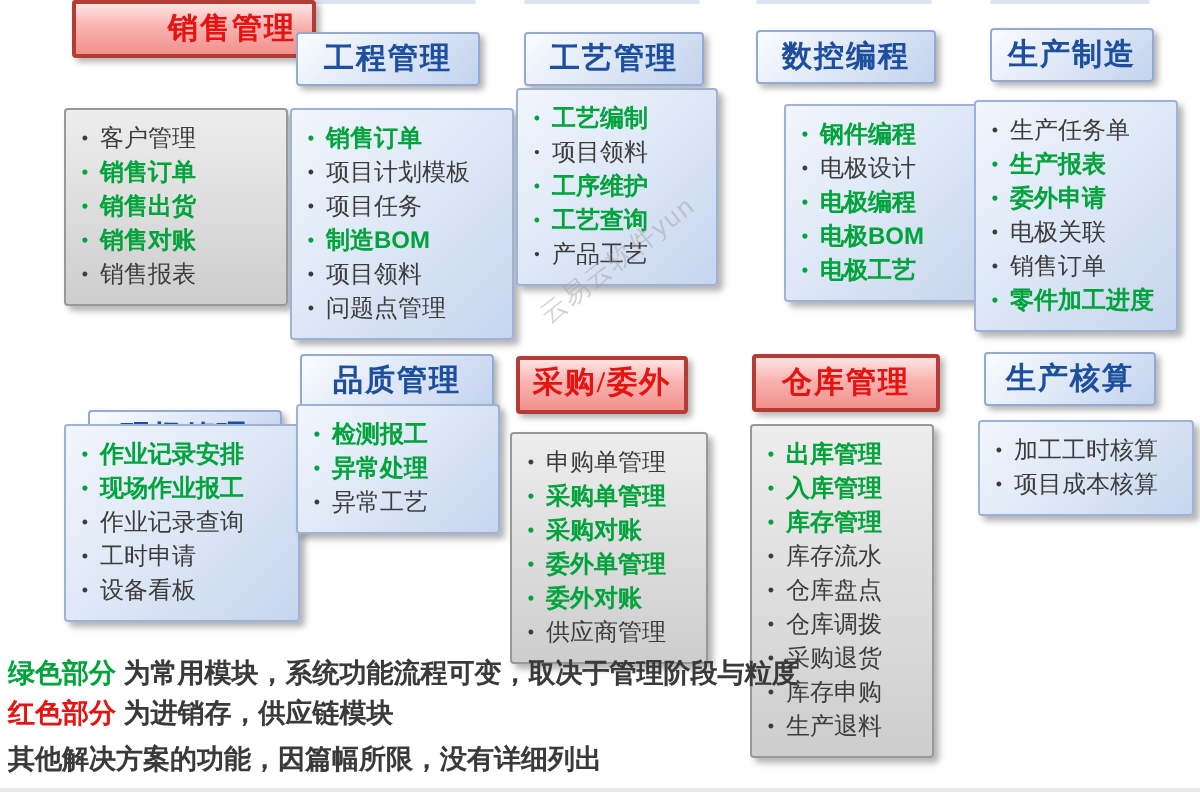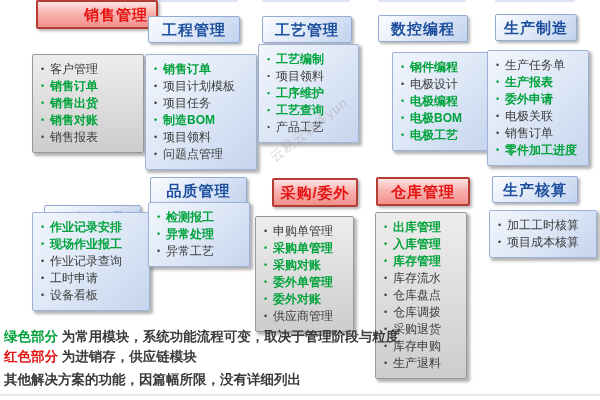--- a/index.html
+++ b/index.html
@@ -115,21 +115,21 @@
         <div class="item"><span class="bullet">•</span><span>作业记录查询</span></div>
         <div class="item"><span class="bullet">•</span><span>工时申请</span></div>
         <div class="item"><span class="bullet">•</span><span>设备看板</span></div>
       </div>
       <div class="hdr blue" style="left: 150px; top: 177px; width: 95px;">品质管理</div>
       <div class="list blue" style="left: 148px; top: 202px; width: 96px;">
         <div class="item hl"><span class="bullet">•</span><span>检测报工</span></div>
         <div class="item hl"><span class="bullet">•</span><span>异常处理</span></div>
         <div class="item"><span class="bullet">•</span><span>异常工艺</span></div>
       </div>
-      <div class="hdr red" style="left: 272px; top: 178px; width: 82px;">采购/委外</div>
+      <div class="hdr red" style="left: 258px; top: 178px; width: 82px; font-family: Liberation Serif, serif;">采购/委外</div>
       <div class="list gray" style="left: 255px; top: 216px; width: 93px;">
         <div class="item"><span class="bullet">•</span><span>申购单管理</span></div>
         <div class="item hl"><span class="bullet">•</span><span>采购单管理</span></div>
         <div class="item hl"><span class="bullet">•</span><span>采购对账</span></div>
         <div class="item hl"><span class="bullet">•</span><span>委外单管理</span></div>
         <div class="item hl"><span class="bullet">•</span><span>委外对账</span></div>
         <div class="item"><span class="bullet">•</span><span>供应商管理</span></div>
       </div>
       <div class="hdr red" style="left: 376px; top: 177px; width: 90px;">仓库管理</div>
       <div class="list gray" style="left: 375px; top: 212px; width: 86px;">

